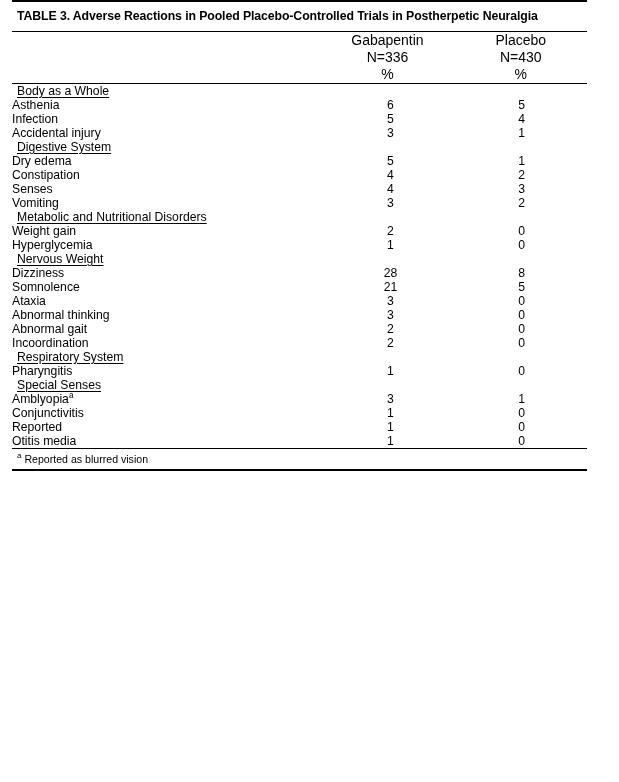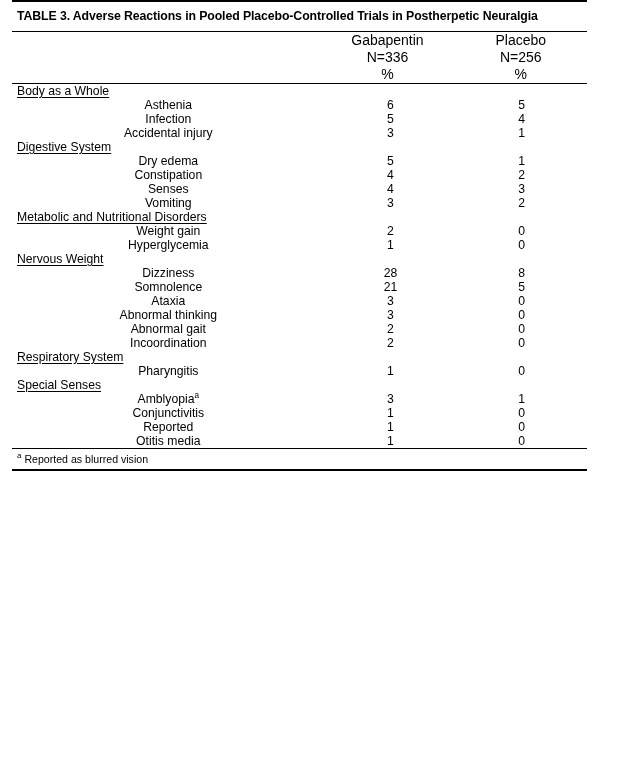--- a/index.html
+++ b/index.html
@@ -70,21 +70,20 @@
     font-size: 12.2px;
   }
   .item-row td {
     padding-top: 4px;
     padding-bottom: 3px;
   }
   .item-label {
     padding-left: 40px;
     font-size: 12.2px;
     white-space: nowrap;
-    text-align: center;
   }
   .num {
     text-align: center;
     font-size: 12.2px;
   }
   sup {
     font-size: 8.2px;
     vertical-align: super;
     line-height: 0;
   }
@@ -117,21 +116,21 @@
     <thead>
       <tr>
         <th class="head-cell head-blank"></th>
         <th class="head-cell">
           <span class="n-line">Gabapentin</span>
           <span class="n-line">N=336</span>
           <span class="n-line">%</span>
         </th>
         <th class="head-cell">
           <span class="n-line">Placebo</span>
-          <span class="n-line">N=256</span>
+          <span class="n-line">N=430</span>
           <span class="n-line">%</span>
         </th>
       </tr>
     </thead>
   </table>
 
   <div class="rule-thin"></div>
 
   <table class="adverse">
     <colgroup>

